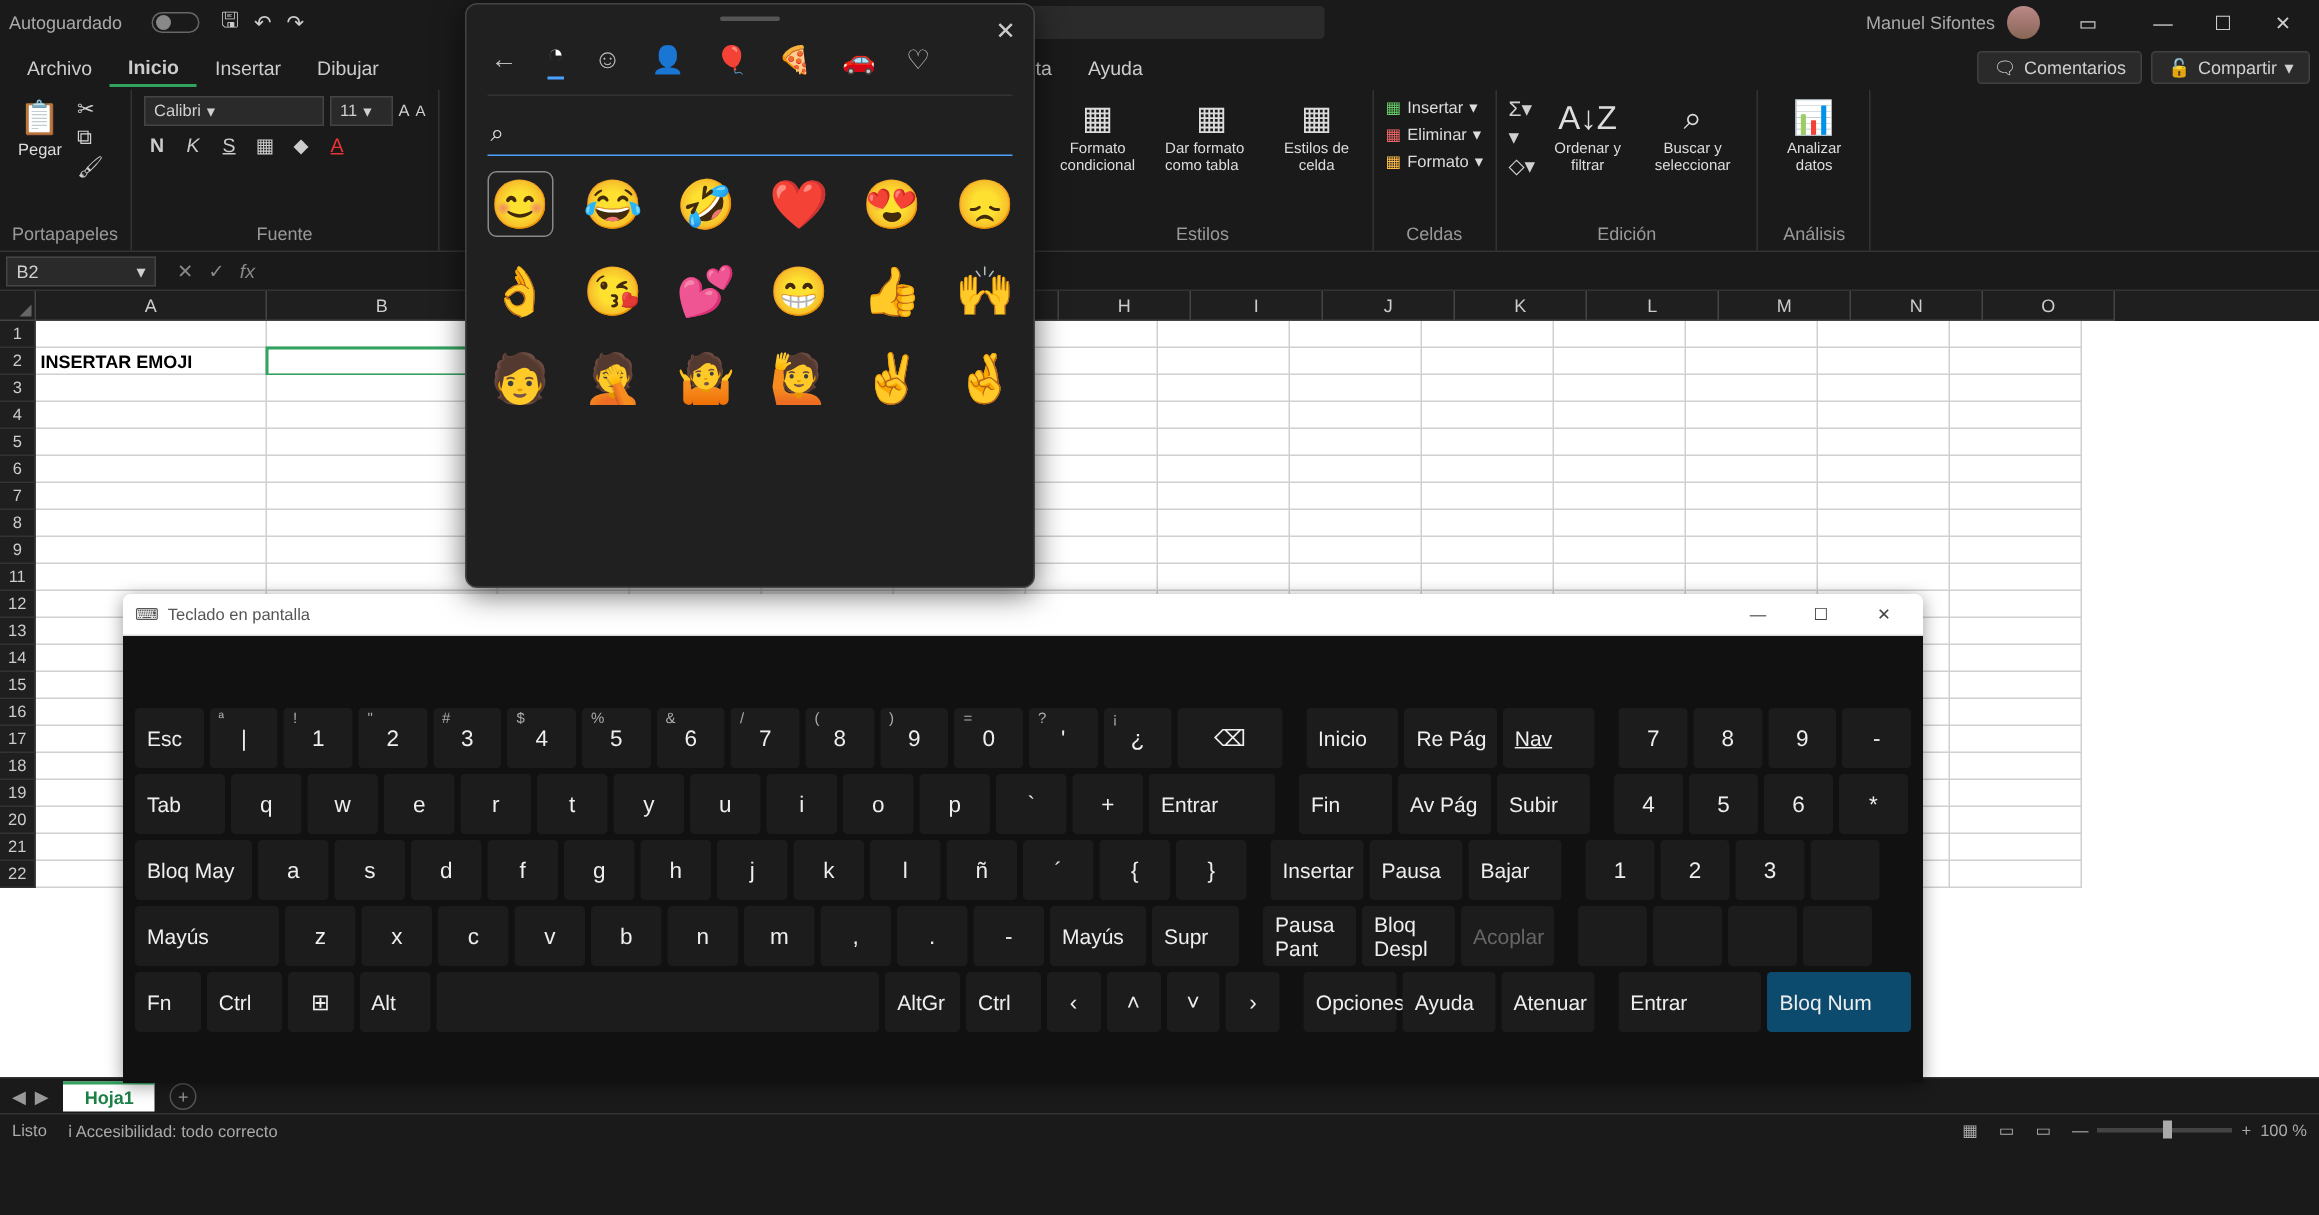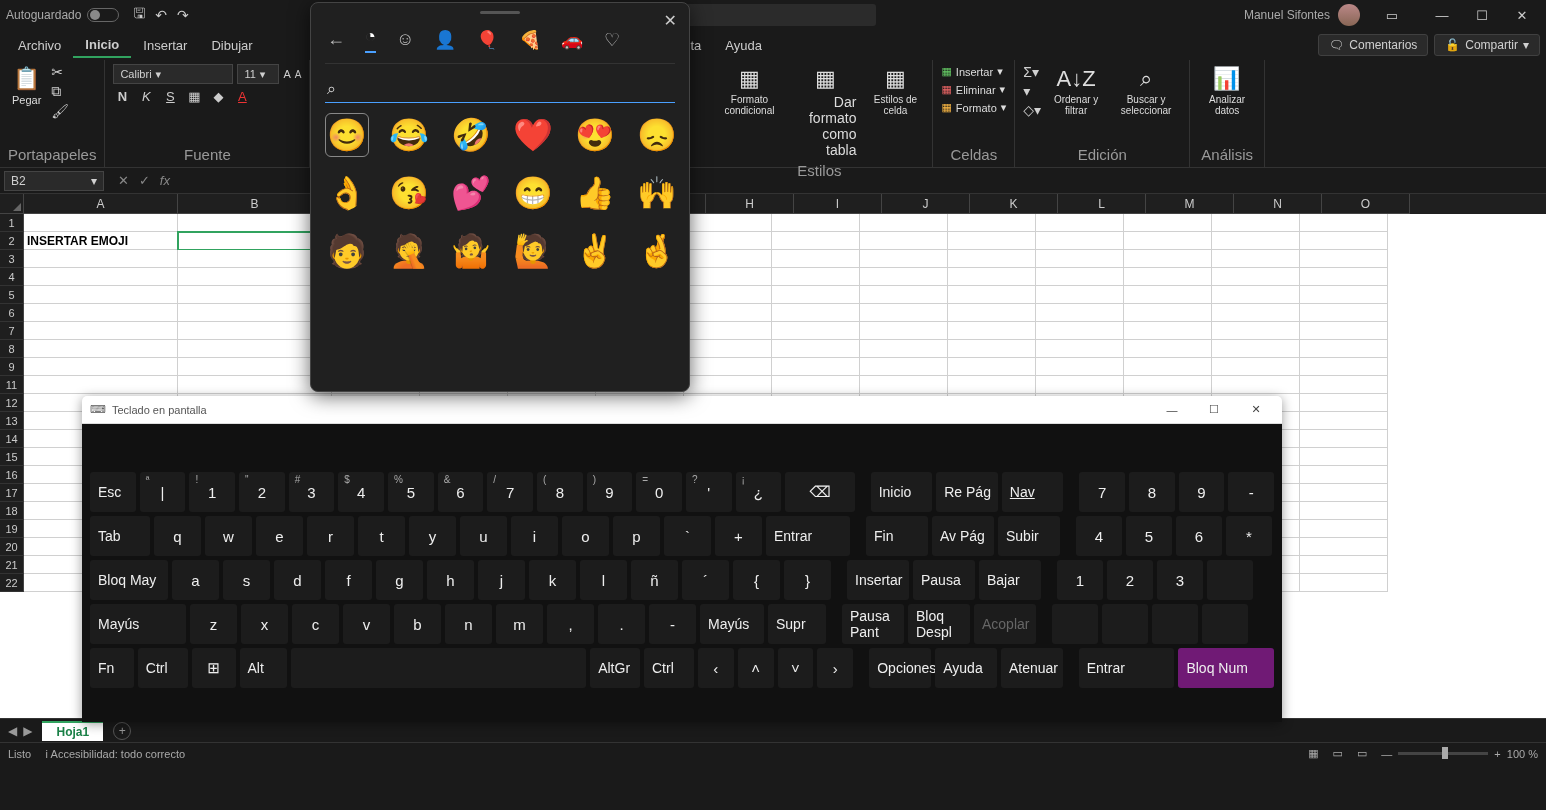--- a/index.html
+++ b/index.html
@@ -1,36 +1,36 @@
 <!DOCTYPE html>
 <html><head>
 <meta charset="utf-8">
 <style>
 *{margin:0;padding:0;box-sizing:border-box;font-family:"Segoe UI",Arial,sans-serif;user-select:none}
 body{background:#1a1a1a;width:1546px;height:810px;overflow:hidden;position:relative;color:#d0d0d0}
 .titlebar{height:30px;background:#1a1a1a;display:flex;align-items:center;padding:0 6px;font-size:12px;color:#aaa}
-.titlebar .autoguardado{display:flex;align-items:center;gap:6px}
+.titlebar .autoguardado{display:flex;align-items:center;gap:20px}
 .titlebar .toggle{width:32px;height:14px;border:1px solid #666;border-radius:8px;position:relative}
 .titlebar .toggle::after{content:"";position:absolute;width:10px;height:10px;border-radius:50%;background:#888;top:1px;left:2px}
 .titlebar .qat{display:flex;gap:10px;margin-left:14px;align-items:center}
 .titlebar .qat span{font-size:14px;color:#ccc}
 .titlebar .spacer{flex:1}
 .titlebar .search{width:320px;height:22px;background:#2b2b2b;border-radius:3px;display:flex;align-items:center;padding:0 8px;color:#888;font-size:12px;gap:8px;margin:0 40px}
 .titlebar .user{display:flex;align-items:center;gap:8px;font-size:12px}
 .titlebar .avatar{width:22px;height:22px;border-radius:50%;background:linear-gradient(#b88,#865)}
 .titlebar .winctl{display:flex;gap:4px;margin-left:14px}
 .titlebar .winctl span{width:36px;text-align:center;font-size:13px;color:#ccc}
 .ribbon-tabs{height:30px;background:#1a1a1a;display:flex;align-items:center;padding:0 6px;gap:0;font-size:13px}
 .ribbon-tabs .tab{padding:4px 12px;color:#ccc;cursor:pointer}
 .ribbon-tabs .tab.active{font-weight:600;border-bottom:2px solid #31a35f}
 .ribbon-tabs .rspacer{flex:1}
 .ribbon-tabs .rbtn{padding:3px 10px;background:#2a2a2a;border:1px solid #404040;border-radius:3px;font-size:12px;margin-left:6px;display:flex;align-items:center;gap:5px}
 .ribbon{height:108px;background:#1a1a1a;display:flex;border-bottom:1px solid #333;font-size:11px}
 .group{border-right:1px solid #333;padding:4px 8px;display:flex;flex-direction:column;justify-content:space-between}
-.group-label{font-size:15px;color:#999;text-align:center;padding-top:2px}
+.group-label{font-size:12px;color:#999;text-align:center;padding-top:2px}
 .group-body{display:flex;gap:6px;align-items:flex-start}
 .bigbtn{display:flex;flex-direction:column;align-items:center;gap:2px;padding:2px 4px;color:#ddd}
 .bigbtn .ic{font-size:22px}
 .vcol{display:flex;flex-direction:column;gap:3px}
 .font-row{display:flex;gap:4px;align-items:center}
 .combo{background:#2a2a2a;border:1px solid #444;height:20px;display:flex;align-items:center;padding:0 6px;font-size:11px;gap:4px}
 .combo.font{width:120px}
 .combo.size{width:42px}
 .icrow{display:flex;gap:6px;align-items:center;color:#ccc;font-size:13px}
 .icrow span{width:18px;text-align:center}
@@ -75,21 +75,21 @@
 .osk{position:absolute;top:396px;left:82px;width:1200px;height:326px;background:#fff;border-radius:5px;box-shadow:0 2px 12px rgba(0,0,0,.4);z-index:40;display:flex;flex-direction:column}
 .osk .titlebar2{height:28px;display:flex;align-items:center;padding:0 8px;font-size:11px;color:#555;gap:6px;border-bottom:1px solid #ddd}
 .osk .titlebar2 .sp{flex:1}
 .osk .titlebar2 .wc{width:36px;text-align:center;color:#444}
 .osk .kbody{flex:1;background:#111;padding:8px;display:flex;flex-direction:column;gap:4px}
 .osk .spacer-row{height:36px}
 .krow{display:flex;gap:4px}
 .key{background:#1c1c1c;border-radius:3px;display:flex;align-items:center;justify-content:center;color:#eee;font-size:15px;height:40px;position:relative}
 .key.lbl{justify-content:flex-start;padding-left:8px;font-size:14px}
 .key .sup{position:absolute;top:2px;left:6px;font-size:10px;color:#aaa}
-.key.blue{background:#701a75}
+.key.blue{background:#0c4a6e}
 .key.dim{color:#666}
 .kgap{width:8px}
 </style>
 </head>
 <body>
 
 <div class="titlebar">
   <div class="autoguardado">
     <span>Autoguardado</span>
     <span class="toggle"></span>
@@ -181,21 +181,21 @@
   </div>
   <div style="width:396px"></div>
   <div class="group">
     <div class="group-body">
       <div class="bigbtn">
           <span class="ic">▦</span>
           <span style="font-size:10px;text-align:center;width:62px">Formato condicional</span>
         </div>
       <div class="bigbtn">
           <span class="ic">▦</span>
-          <span style="font-size:14px;text-align:right;width:62px">Dar formato como tabla</span>
+          <span style="font-size:10px;text-align:left;width:62px">Dar formato como tabla</span>
         </div>
       <div class="bigbtn">
           <span class="ic">▦</span>
           <span style="font-size:10px;text-align:center;width:50px">Estilos de celda</span>
         </div>
     </div>
     <div class="group-label">Estilos</div>
   </div>
   <div class="group">
     <div class="group-body vcol" style="gap:3px">

